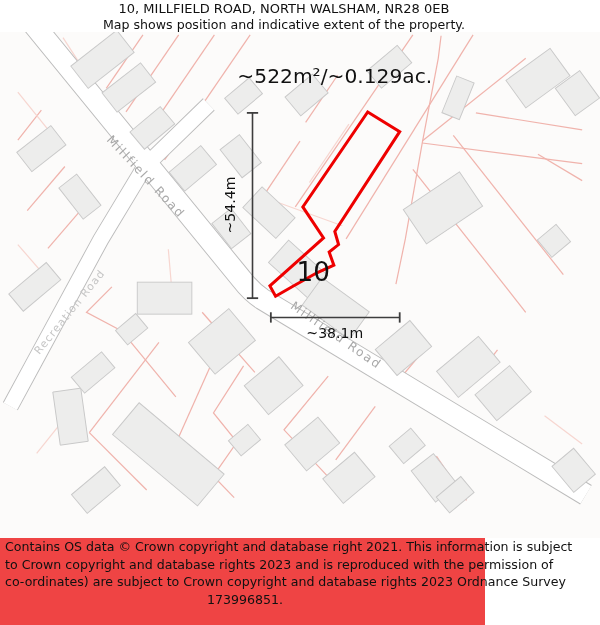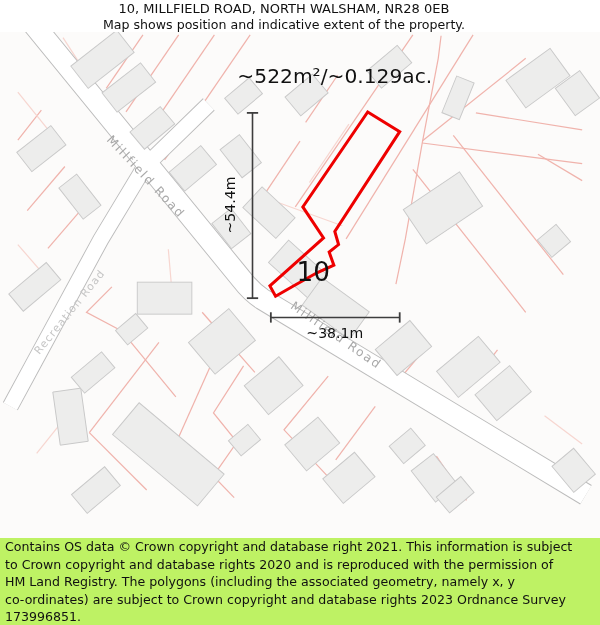--- a/index.html
+++ b/index.html
@@ -2,21 +2,21 @@
 <html><head>
 <meta charset="utf-8">
 <style>
   html,body{margin:0;padding:0;background:#ffffff;width:600px;height:625px;overflow:hidden;}
   body{font-family:"DejaVu Sans", sans-serif;color:#111;position:relative;}
   .header{position:absolute;top:0;left:0;width:568px;text-align:center;background:#fff;z-index:3;}
   .header .line1{font-size:13px;line-height:16px;padding-top:1px;}
   .header .line2{font-size:12.6px;line-height:15px;}
   .map-wrap{position:absolute;top:32px;left:0;width:600px;height:506px;background:#fcfbfa;z-index:1;}
   svg{display:block;}
-  .footer{position:absolute;top:538px;left:0;width:600px;height:87px;background:#bef264;z-index:3;}
+  .footer{position:absolute;top:538px;left:0;width:485px;height:87px;background:#ef4444;z-index:3;text-align:center;}
   .footer .fline{font-size:12.6px;line-height:17.5px;padding-left:5px;white-space:nowrap;}
 </style>
 </head>
 <body>
 
 <div class="header">
   <div class="line1">10, MILLFIELD ROAD, NORTH WALSHAM, NR28 0EB</div>
   <div class="line2">Map shows position and indicative extent of the property.</div>
 </div>
 
@@ -117,17 +117,16 @@
       <text transform="translate(231,216) rotate(-90)" text-anchor="middle" font-size="15" fill="#111111" font-family="&quot;DejaVu Sans&quot;, sans-serif">~54.4m</text>
       <line x1="269" y1="335.5" x2="406" y2="335.5" stroke="#3d3d3d" stroke-width="1.7"></line>
       <line x1="269" y1="330" x2="269" y2="341" stroke="#3d3d3d" stroke-width="1.9"></line>
       <line x1="406" y1="330" x2="406" y2="341" stroke="#3d3d3d" stroke-width="1.9"></line>
       <text x="337" y="357" text-anchor="middle" font-size="15" fill="#111111" font-family="&quot;DejaVu Sans&quot;, sans-serif">~38.1m</text>
     </svg>
 </div>
 
 <div class="footer" id="footer">
     <div class="fline">Contains OS data © Crown copyright and database right 2021. This information is subject</div>
-    <div class="fline">to Crown copyright and database rights 2020 and is reproduced with the permission of</div>
-    <div class="fline">HM Land Registry. The polygons (including the associated geometry, namely x, y</div>
+    <div class="fline">to Crown copyright and database rights 2023 and is reproduced with the permission of</div>
     <div class="fline">co-ordinates) are subject to Crown copyright and database rights 2023 Ordnance Survey</div>
     <div class="fline">173996851.</div>
   </div>
 
 </body></html>

